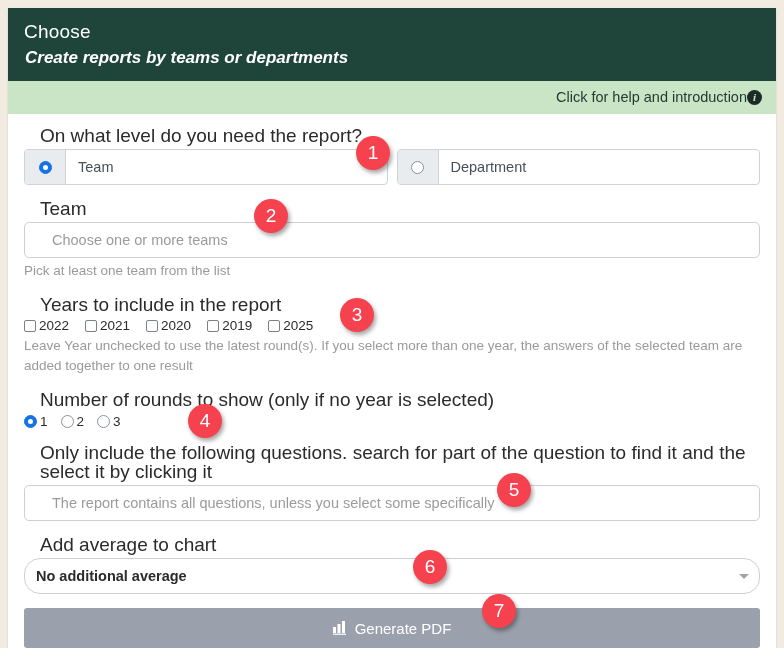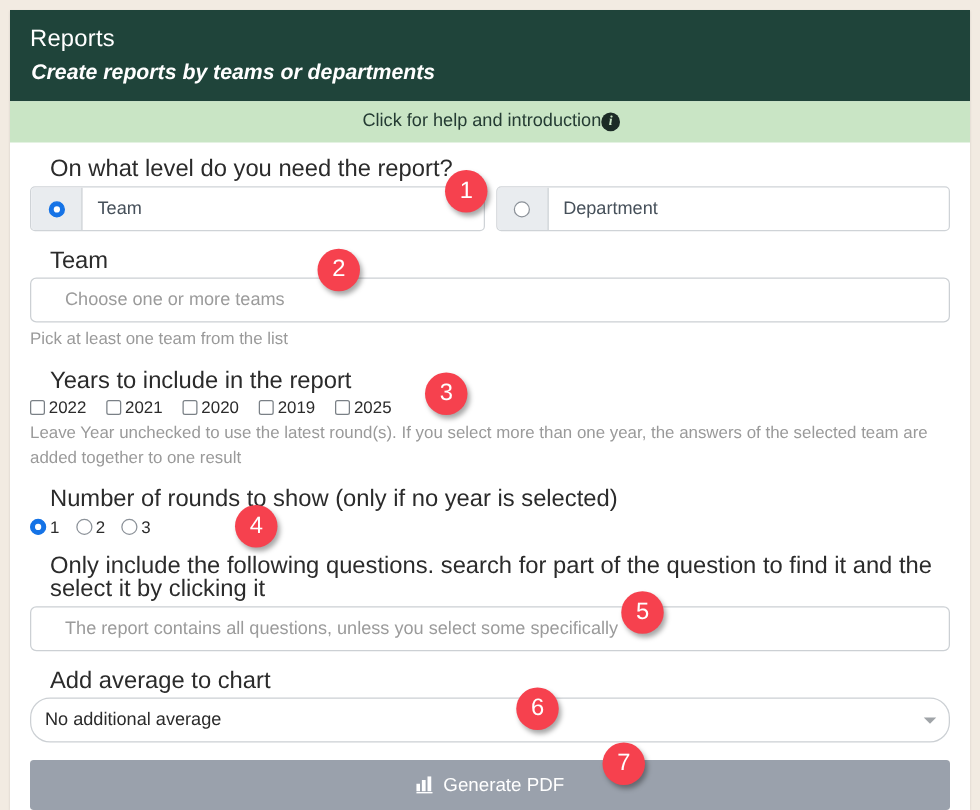--- a/index.html
+++ b/index.html
@@ -47,21 +47,21 @@
     margin: 1px;
   }
   .help-bar {
     background: #c9e5c5;
     color: #243b33;
     font-size: 14.5px;
     line-height: 20px;
     padding: 6px 14px 7px 16px;
     display: flex;
     align-items: center;
-    justify-content: center;
+    justify-content: flex-end;
     cursor: pointer;
   }
   .info-icon {
     width: 15px;
     height: 15px;
     border-radius: 50%;
     background: #1c2b26;
     color: #c9e5c5;
     font-size: 11px;
     font-weight: bold;
@@ -201,20 +201,21 @@
     box-sizing: border-box;
     border: 1px solid #ccd0d4;
     border-radius: 16px;
     padding: 0 26px 0 11px;
     font-size: 14.5px;
     color: #2b2b2b;
     background: #fff;
     display: flex;
     align-items: center;
     cursor: pointer;
+    font-weight: bold;
   }
   .select-caret {
     position: absolute;
     right: 11px; top: 50%;
     margin-top: -2px;
     width: 0; height: 0;
     border-left: 5px solid transparent;
     border-right: 5px solid transparent;
     border-top: 5px solid #a0a4a8;
     pointer-events: none;
@@ -253,21 +254,21 @@
   }
 </style>
 </head>
 <body>
 
 <div class="page">
 
   <div class="card">
 
     <div class="card-header">
-      <div class="card-title">Reports</div>
+      <div class="card-title">Choose</div>
       <div class="card-subtitle">Create reports by teams or departments</div>
     </div>
 
     <div class="help-bar">
       <span>Click for help and introduction</span>
       <span class="info-icon">i</span>
     </div>
 
     <div class="card-body">
 

